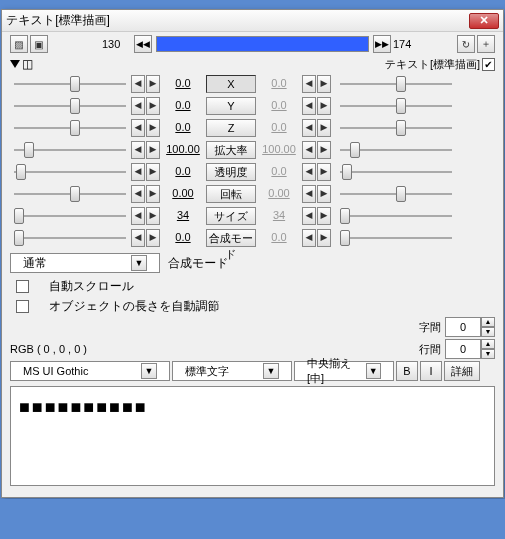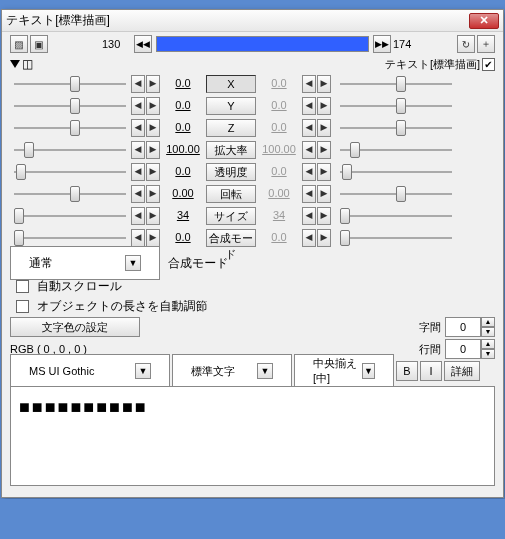--- a/index.html
+++ b/index.html
@@ -24,23 +24,23 @@
   .slider-track { position:absolute; left:4px; right:4px; top:8px; height:2px; background:#aaa; }
   .slider-thumb { position:absolute; width:10px; height:16px; top:1px; background:linear-gradient(to bottom,#fdfdfd,#d0d0d0); border:1px solid #777; border-radius:2px; }
   .arrow { width:14px; height:18px; border:1px solid #888; background:linear-gradient(to bottom,#fdfdfd,#e0e0e0); text-align:center; line-height:15px; font-size:9px; color:#333; }
   .valbox { width:44px; height:18px; text-align:center; line-height:17px; font-size:11px; text-decoration: underline; color:#000; }
   .valbox.gray { color:#999; }
   .labelbtn { width:50px; height:18px; border:1px solid #888; background:linear-gradient(to bottom,#fdfdfd,#e0e0e0); text-align:center; line-height:16px; font-size:11px; }
   .labelbtn.pressed { border:1px inset #888; background:#e0e0e0; }
   .param-row { display:flex; align-items:center; height:22px; gap:1px; }
   .param-slider-wrap { width:120px; display:flex; }
   .param-group-right { width:120px; display:flex; margin-left:4px; }
-  .select { height:34px; border:1px solid #888; background:#fff; display:flex; align-items:center; padding:0 18px; }
+  .select { height:20px; border:1px solid #888; background:#fff; display:flex; align-items:center; padding:0 12px; }
   .select .dd { width:16px; height:16px; border:1px solid #888; background:linear-gradient(to bottom,#fdfdfd,#e0e0e0); text-align:center; line-height:14px; font-size:9px; margin-left:auto; }
-  .checkrow { display:flex; align-items:center; height:20px; gap:8px; padding-left:6px; }
+  .checkrow { display:flex; align-items:center; height:20px; gap:20px; padding-left:6px; }
   .settings-row { display:flex; align-items:center; height:22px; gap:4px; }
   .setbtn { width:130px; height:20px; border:1px solid #888; background:linear-gradient(to bottom,#fdfdfd,#e0e0e0); text-align:center; line-height:18px; font-size:11px; }
   .rgb-text { font-size:11px; }
   .spinbox { display:flex; }
   .spinbox input { width:36px; height:20px; border:1px solid #888; text-align:center; font-size:11px; }
   .spinbox .spins { display:flex; flex-direction:column; }
   .spinbox .spin { width:14px; height:10px; border:1px solid #888; background:linear-gradient(to bottom,#fdfdfd,#e0e0e0); font-size:7px; text-align:center; line-height:8px; }
   .font-row { display:flex; align-items:center; gap:2px; height:22px; }
   .font-row .select { font-size:11px; }
   .smallbtn { width:22px; height:20px; border:1px solid #888; background:linear-gradient(to bottom,#fdfdfd,#e0e0e0); text-align:center; line-height:18px; font-size:11px; }
@@ -264,21 +264,20 @@
     <div class="checkrow">
       <span class="checkbox"></span>
       <span>自動スクロール</span>
     </div>
     <div class="checkrow">
       <span class="checkbox"></span>
       <span>オブジェクトの長さを自動調節</span>
     </div>
 
     <div class="settings-row">
-      <div class="setbtn">文字色の設定</div>
       <div class="spacer"></div>
       <span class="sp-label">字間</span>
       <div class="spinbox">
         <input value="0" style="">
         <div class="spins">
             <div class="spin">▲</div>
             <div class="spin">▼</div>
           </div>
       </div>
     </div>

